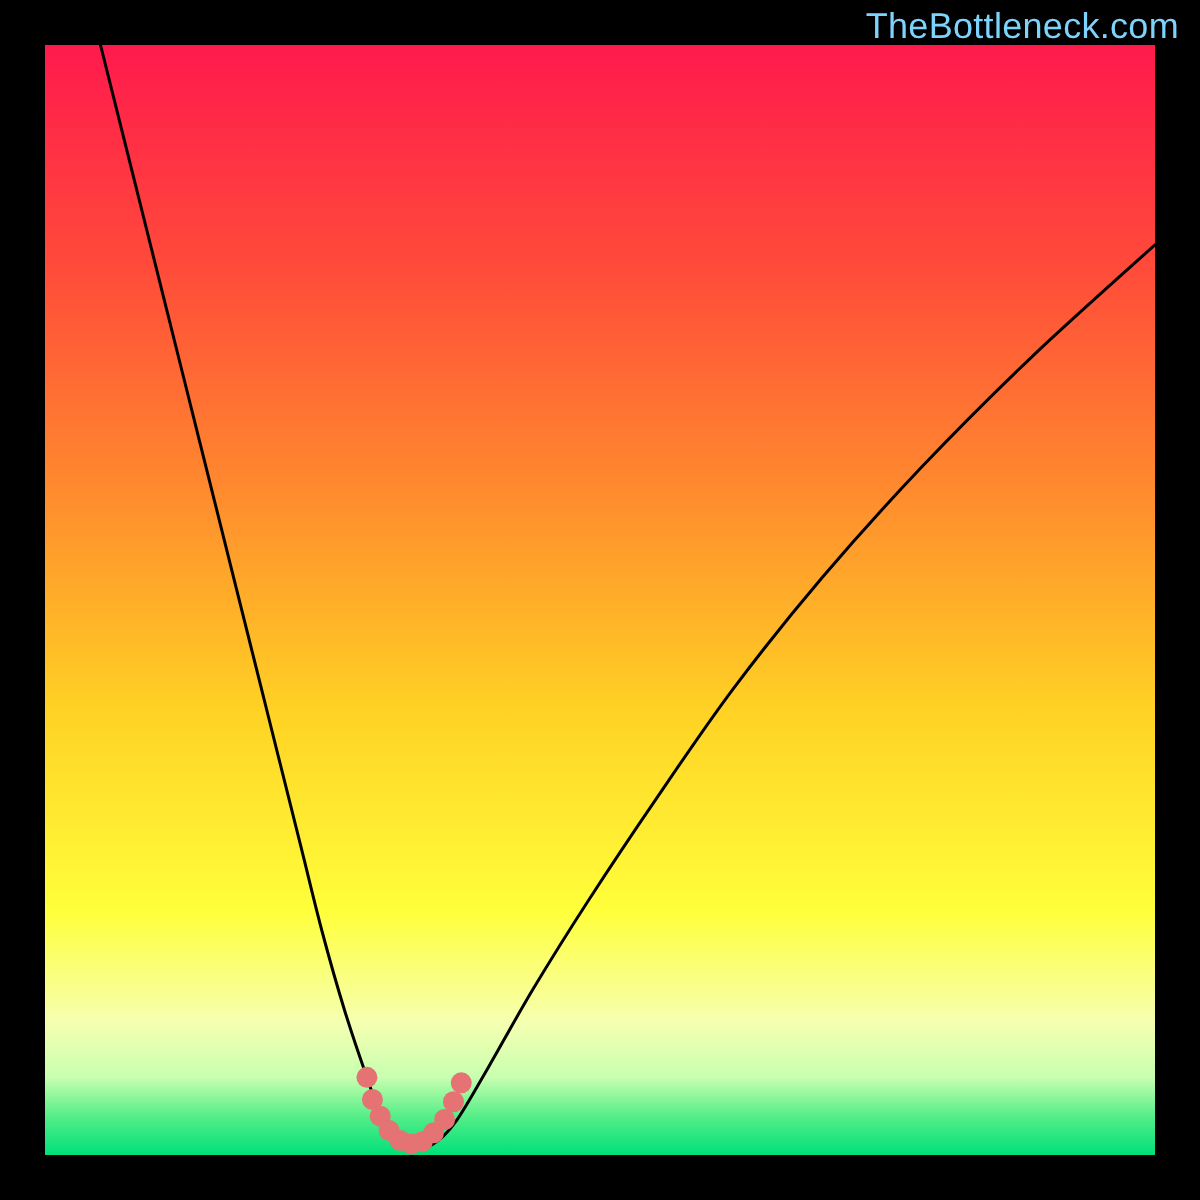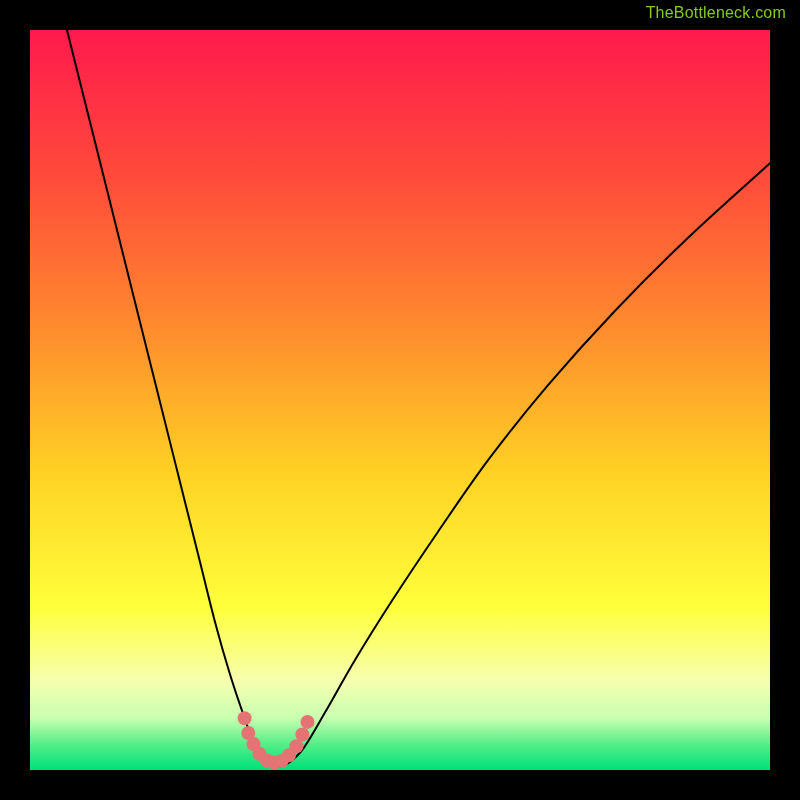--- a/index.html
+++ b/index.html
@@ -14,22 +14,22 @@
   .stage {
     position: relative;
     width: 800px;
     height: 800px;
     background: #000;
   }
   .watermark {
     position: absolute;
     top: 4px;
     right: 14px;
-    color: #84cc16;
-    font-size: 16px;
+    color: #7dd3fc;
+    font-size: 24px;
     letter-spacing: 0.2px;
     font-weight: 400;
     z-index: 10;
     text-align: center;
   }
   .plot {
     position: absolute;
     left: 30px;
     top: 30px;
     width: 740px;

